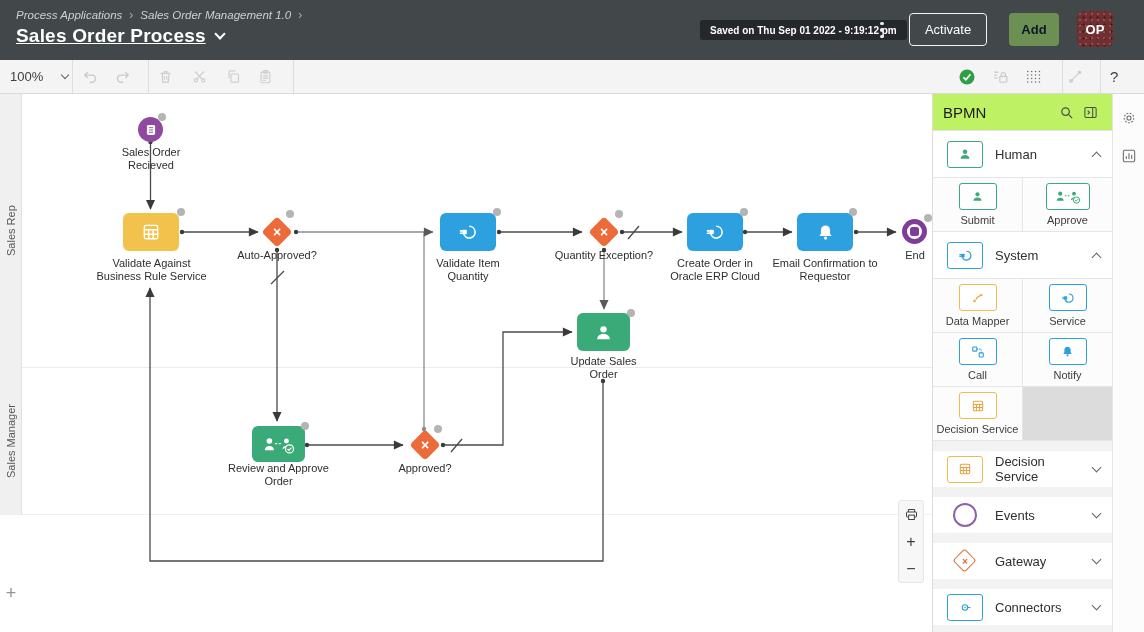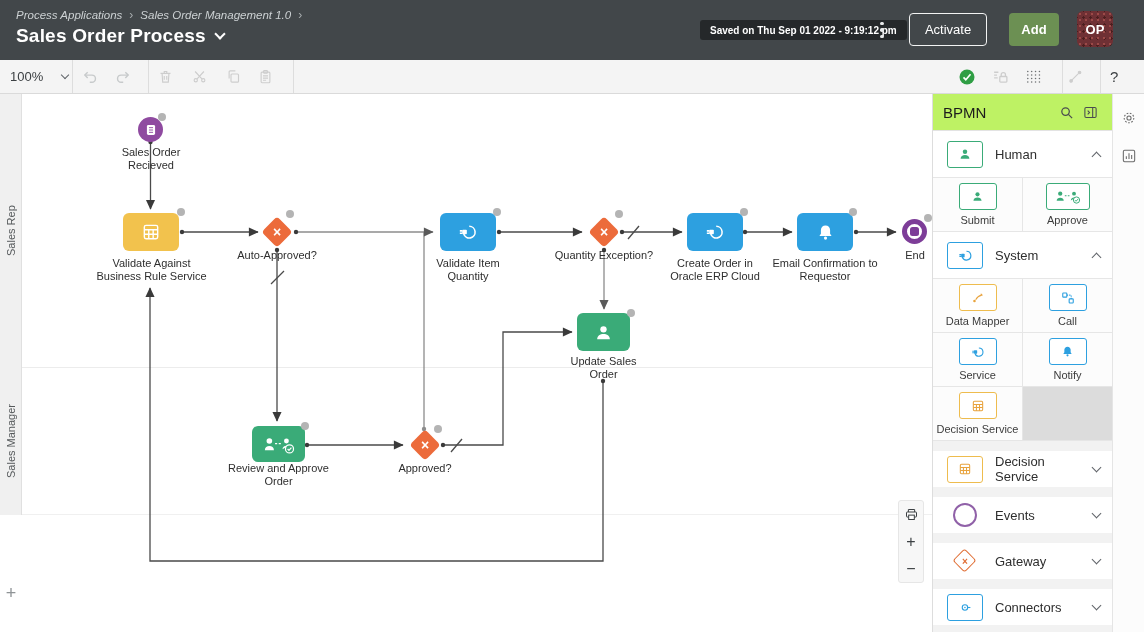--- a/index.html
+++ b/index.html
@@ -6,28 +6,28 @@
   html,body { width:1144px; height:632px; }
   body { font-family:"Liberation Sans", sans-serif; background:#fff; overflow:hidden; }
   .app { position:relative; width:1144px; height:632px; background:#fff; overflow:hidden; }
 
   
   .header { position:absolute; left:0; top:0; width:1144px; height:60px; background:#42474a; z-index:30; }
   .bc { position:absolute; left:16px; top:8px; display:flex; align-items:center; gap:7px; font-size:11.5px; color:#ccd1d3; }
   .bc .crumb { cursor:pointer;font-style:italic; }
   .bc .sep { color:#a7acae; font-size:12px; }
   .title-row { position:absolute; left:16px; top:25px; display:flex; align-items:center; gap:10px; color:#fff; }
-  .title-row h1 { font-size:19px; font-weight:700; letter-spacing:.2px; }
+  .title-row h1 { font-size:19px; font-weight:700; letter-spacing:.2px;text-decoration:underline; }
   .chev { display:inline-block; width:8px; height:8px; border-right:2px solid currentColor; border-bottom:2px solid currentColor; transform:rotate(45deg); margin-top:-4px; }
   .chev.up { transform:rotate(-135deg); margin-top:4px; }
   .saved-pill { position:absolute; left:700px; top:20px; height:20px; background:#25282a; color:#fff; font-size:10px; font-weight:700; border-radius:3px; display:flex; align-items:center; padding:4px 10px; }
   .kebab { position:absolute; left:874px; top:18px; width:16px; height:24px; display:flex; flex-direction:column; align-items:center; justify-content:center; gap:3px; cursor:pointer; }
   .kebab i { width:3.5px; height:3.5px; border-radius:50%; background:#e8eaeb; }
   .btn-activate { position:absolute; left:909px; top:13px; width:78px; height:33px; background:transparent; border:1.5px solid #f2f3f3; border-radius:4px; color:#fff; font-size:13px; display:flex; align-items:center; justify-content:center; cursor:pointer; }
-  .btn-add { position:absolute; left:1009px; top:13px; width:50px; height:33px; background:#6c9053; border:none; border-radius:4px; color:#ffffff; font-size:13px; font-weight:700; display:flex; align-items:center; justify-content:center; cursor:pointer; }
+  .btn-add { position:absolute; left:1009px; top:13px; width:50px; height:33px; background:#6c9053; border:none; border-radius:4px; color:#0f172a; font-size:13px; font-weight:700; display:flex; align-items:center; justify-content:center; cursor:pointer; }
   .avatar { position:absolute; left:1077px; top:11px; width:36px; height:36px; border-radius:6px; background:#6f3034;
      background-image:radial-gradient(#9c4a48 1.2px, transparent 1.4px), radial-gradient(#4c1e1e 1.2px, transparent 1.4px);
      background-size:6px 6px, 7px 7px; background-position:0 0, 3px 3px;
      color:#fff; font-size:13px; font-weight:700; display:flex; align-items:center; justify-content:center; cursor:pointer; }
 
   
   .toolbar { position:absolute; left:0; top:60px; width:1144px; height:34px; background:#f4f4f4; border-bottom:1px solid #dadada; z-index:25; }
   .tb-item { position:absolute; top:0; height:33px; display:flex; align-items:center; justify-content:space-between; cursor:pointer; }
   .tb-sep { position:absolute; top:0; width:1px; height:33px; background:#ddd; }
   .zoom-select { left:10px; width:56px; gap:6px; color:#3c4043; font-size:13px; }
@@ -453,36 +453,36 @@
               <circle cx="6" cy="17" r="2.2" fill="#e8a33d" stroke="none"></circle>
               <path d="M8 15c3-5 6-7 9-7.5"></path>
               <path d="M17 4l3.6 3.4L16 9z" fill="#e8a33d" stroke="none"></path>
             </svg>
         </span>
         <span class="clabel">Data Mapper</span>
       </div>
       <div class="cell">
         <span class="icbox blue" style="width:38px;">
           <svg width="14" height="14" viewBox="0 0 24 24" fill="none" stroke="#2da0e0" stroke-width="1.9">
+              <path d="M13.5 5.2a7 7 0 1 1-6.6 9.3"></path>
+              <rect x="5" y="9.2" width="5.6" height="5.6" rx="1" fill="#2da0e0" stroke="none"></rect>
+              <path d="M5 10.6H2.2M5 13.4H2.2"></path>
+            </svg>
+        </span>
+        <span class="clabel">Service</span>
+      </div>
+      <div class="cell">
+        <span class="icbox blue" style="width:38px;">
+          <svg width="14" height="14" viewBox="0 0 24 24" fill="none" stroke="#2da0e0" stroke-width="1.9">
               <rect x="3" y="3.5" width="7" height="7" rx="1.2"></rect>
               <rect x="14" y="13.5" width="7" height="7" rx="1.2"></rect>
               <path d="M10 7h7.5V13.5" stroke-dasharray="2.2 1.8"></path>
             </svg>
         </span>
         <span class="clabel">Call</span>
-      </div>
-      <div class="cell">
-        <span class="icbox blue" style="width:38px;">
-          <svg width="14" height="14" viewBox="0 0 24 24" fill="none" stroke="#2da0e0" stroke-width="1.9">
-              <path d="M13.5 5.2a7 7 0 1 1-6.6 9.3"></path>
-              <rect x="5" y="9.2" width="5.6" height="5.6" rx="1" fill="#2da0e0" stroke="none"></rect>
-              <path d="M5 10.6H2.2M5 13.4H2.2"></path>
-            </svg>
-        </span>
-        <span class="clabel">Service</span>
       </div>
       <div class="cell">
         <span class="icbox blue" style="width:38px;">
           <svg width="13" height="13" viewBox="0 0 24 24" fill="#2da0e0">
               <path d="M12 3c-3.4 0-5.8 2.5-5.8 5.8v4.8L4.3 16.4h15.4l-1.9-2.8V8.8C17.8 5.5 15.4 3 12 3z"></path>
               <circle cx="12" cy="19" r="2"></circle>
             </svg>
         </span>
         <span class="clabel">Notify</span>
       </div>

